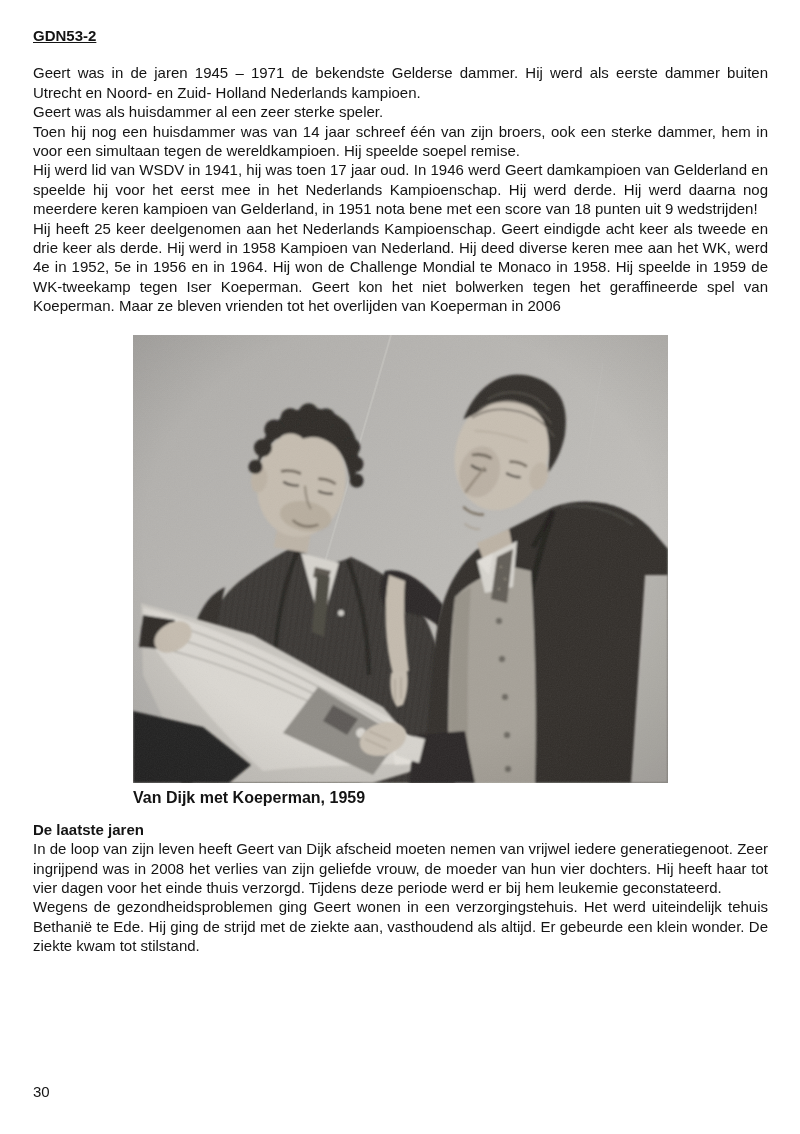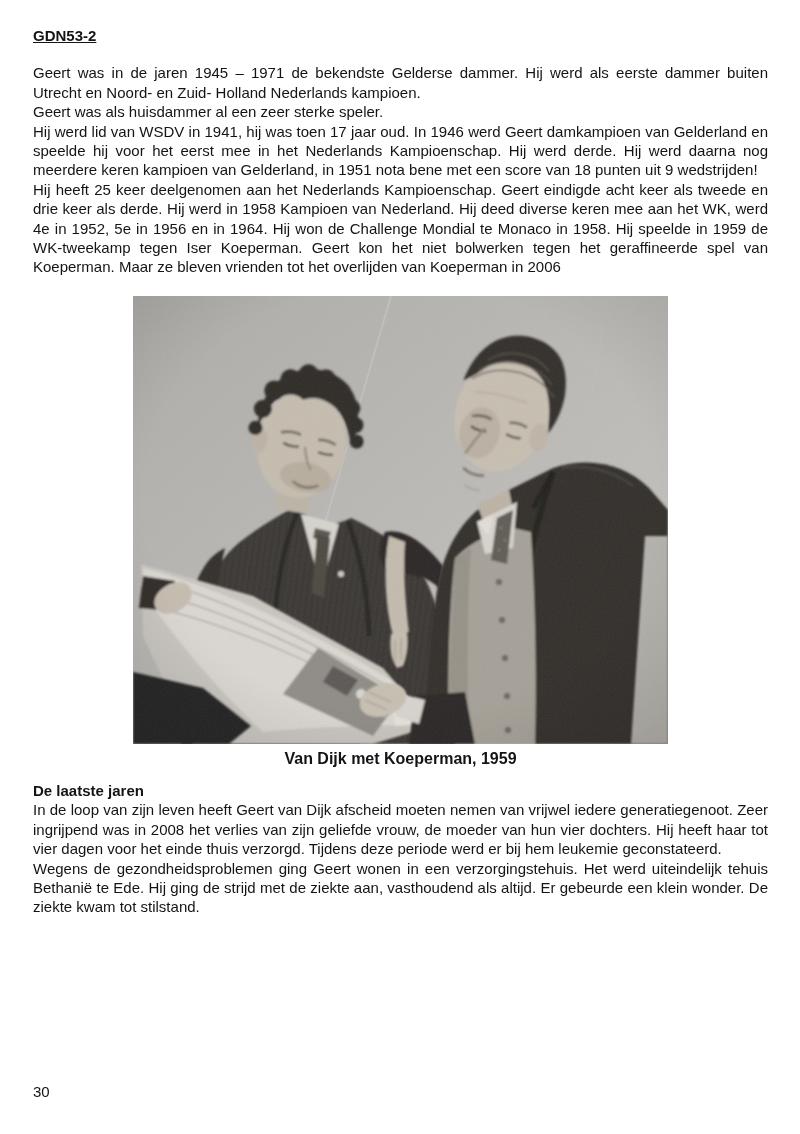--- a/index.html
+++ b/index.html
@@ -13,36 +13,37 @@
     line-height: 19.4px;
     color: #141414;
     overflow: hidden;
     box-sizing: border-box;
     padding: 26px 32px 0 33px;
   }
   .doc-code { font-weight: bold; margin: 0 0 18px 0; text-decoration: underline; }
   .sec-heading { font-weight: bold; margin: 0; font-size: 15px; }
   .sub-heading { font-style: italic; margin: 0; }
   .body-par { margin: 0; text-align: justify; text-justify: inter-word; hyphens: none; }
-  figure.photo-figure { margin: 19px auto 0 auto; width: 535px; text-align: center; }
+  figure.photo-figure { margin: 19px auto 0 auto; width: 535px; }
   figure.photo-figure svg { display: block; width: 535px; height: 448px; }
   figcaption.photo-caption { font-weight: bold; font-size: 16px; margin-top: 5px; line-height: 19px; }
   .section-laatste { margin-top: 13px; }
   .page-number { position: absolute; left: 33px; top: 1082px; }
 </style>
 </head>
 <body>
 
 <div class="page">
 
   <div class="doc-code">GDN53-2</div>
 
   <section>
     <p class="body-par">Geert was in de jaren 1945 – 1971 de bekendste Gelderse dammer. Hij werd als eerste dammer buiten Utrecht en Noord- en Zuid- Holland Nederlands kampioen.</p>
     <p class="body-par">Geert was als huisdammer al een zeer sterke speler.</p>
+    <p class="body-par">Toen hij nog een huisdammer was van 14 jaar schreef één van zijn broers, ook een sterke dammer, hem in voor een simultaan tegen de wereldkampioen. Hij speelde soepel remise.</p>
     <p class="body-par">Hij werd lid van WSDV in 1941, hij was toen 17 jaar oud. In 1946 werd Geert damkampioen van Gelderland en speelde hij voor het eerst mee in het Nederlands Kampioenschap. Hij werd derde. Hij werd daarna nog meerdere keren kampioen van Gelderland, in 1951 nota bene met een score van 18 punten uit 9 wedstrijden!</p>
     <p class="body-par">Hij heeft 25 keer deelgenomen aan het Nederlands Kampioenschap. Geert eindigde acht keer als tweede en drie keer als derde. Hij werd in 1958 Kampioen van Nederland. Hij deed diverse keren mee aan het WK, werd 4e in 1952, 5e in 1956 en in 1964. Hij won de Challenge Mondial te Monaco in 1958. Hij speelde in 1959 de WK-tweekamp tegen Iser Koeperman. Geert kon het niet bolwerken tegen het geraffineerde spel van Koeperman. Maar ze bleven vrienden tot het overlijden van Koeperman in 2006</p>
   </section>
 
   <figure class="photo-figure" aria-label="Zwart-wit foto: twee mannen in donkere pakken lezen samen een krant">
     <svg viewBox="0 0 535 448" xmlns="http://www.w3.org/2000/svg" aria-hidden="true">
       <defs>
         <linearGradient id="wallGrad" x1="0" y1="0" x2="1" y2="1">
           <stop offset="0" stop-color="#aeaca9"></stop>
           <stop offset="0.55" stop-color="#bdbbb7"></stop>

